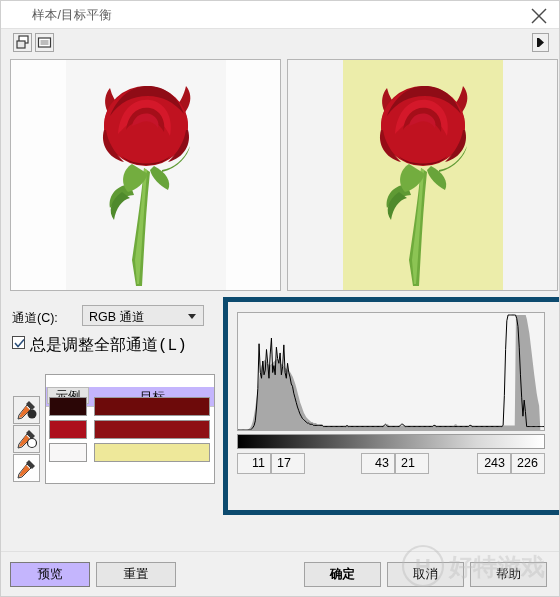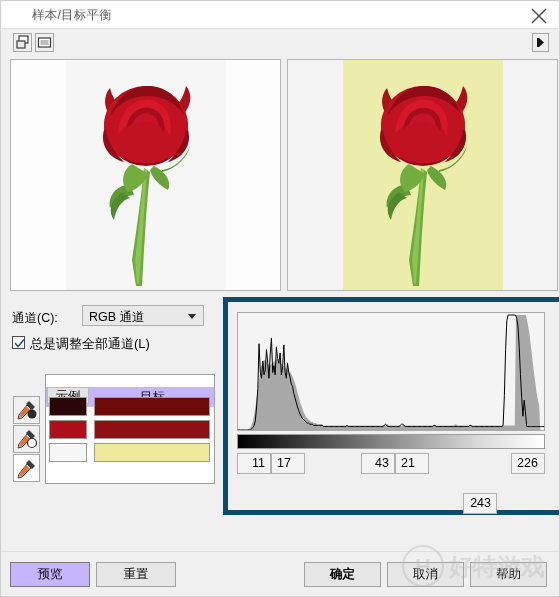--- a/index.html
+++ b/index.html
@@ -132,22 +132,23 @@
     left: 0; top: 1px;
     width: 13px; height: 13px;
     background: #ffffff;
     border: 1px solid #4b4b4b;
     box-sizing: border-box;
   }
   .cbbox svg { position: absolute; left: 1px; top: 1px; }
   .cblabel {
     position: absolute;
     left: 18px; top: 0px;
-    font-size: 13px;
+    font-size: 16px;
     white-space: nowrap;
+    font-family: Liberation Mono, monospace;
   }
 
   
   .dropper {
     position: absolute;
     left: 12px;
     width: 27px; height: 28px;
     background: #f0f0f0;
     border: 1px solid #a6a6a6;
     box-sizing: border-box;
@@ -442,21 +443,21 @@
     </div>
     <div class="numfield nf-l" style="left:43px; width:34px;">
       <span>17</span>
     </div>
     <div class="numfield nf-r" style="left:133px; width:34px;">
       <span>43</span>
     </div>
     <div class="numfield nf-l" style="left:167px; width:34px;">
       <span>21</span>
     </div>
-    <div class="numfield nf-r" style="left:235px; width:34px;margin-top:40px;">
+    <div class="numfield nf-r" style="left:249px; width:34px;">
       <span>243</span>
     </div>
     <div class="numfield nf-l" style="left:283px; width:34px;">
       <span>226</span>
     </div>
 
     <div class="cbrow auto-clip" style="left:171px; top:486px;">
       
       
     </div>

